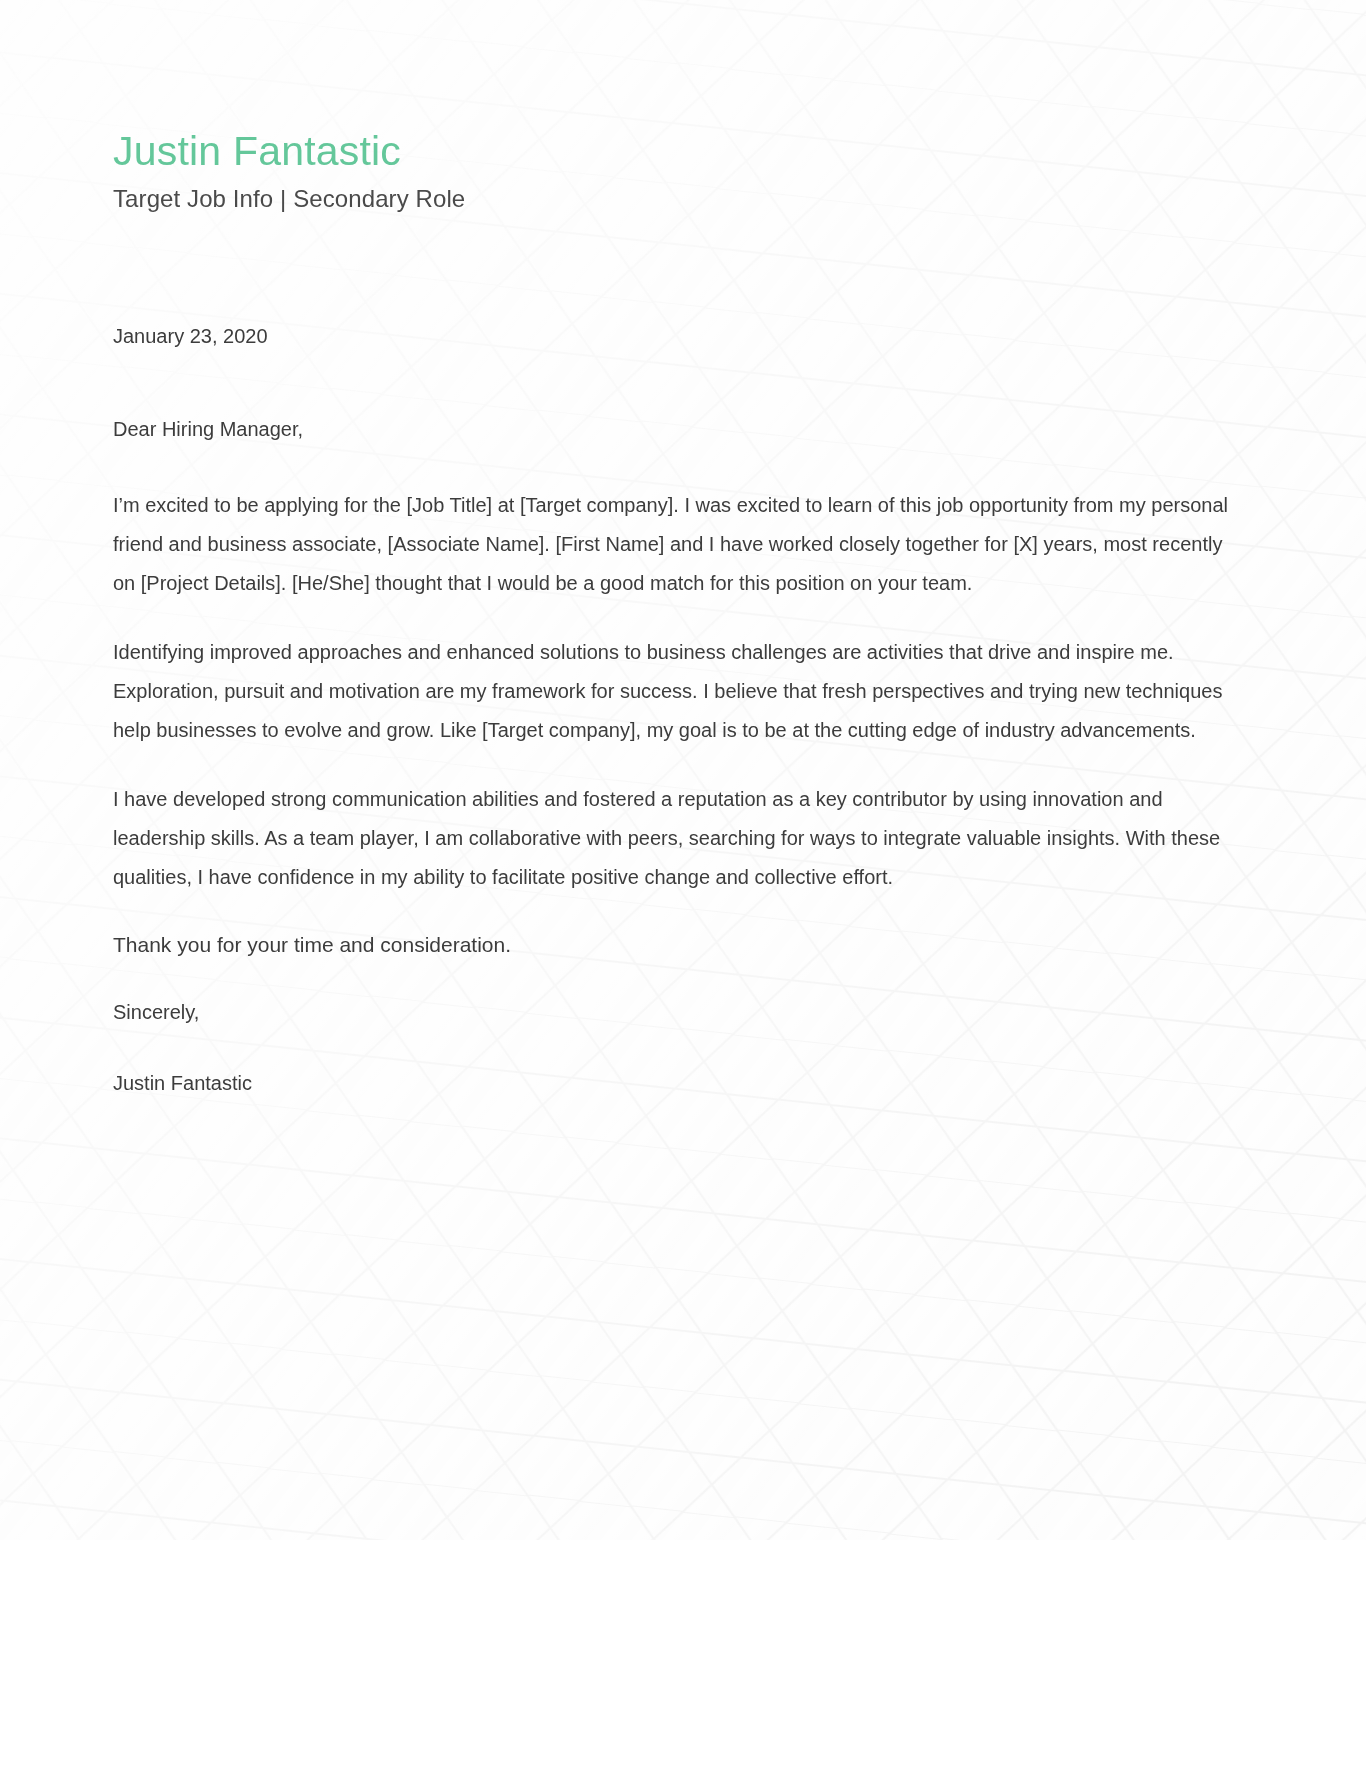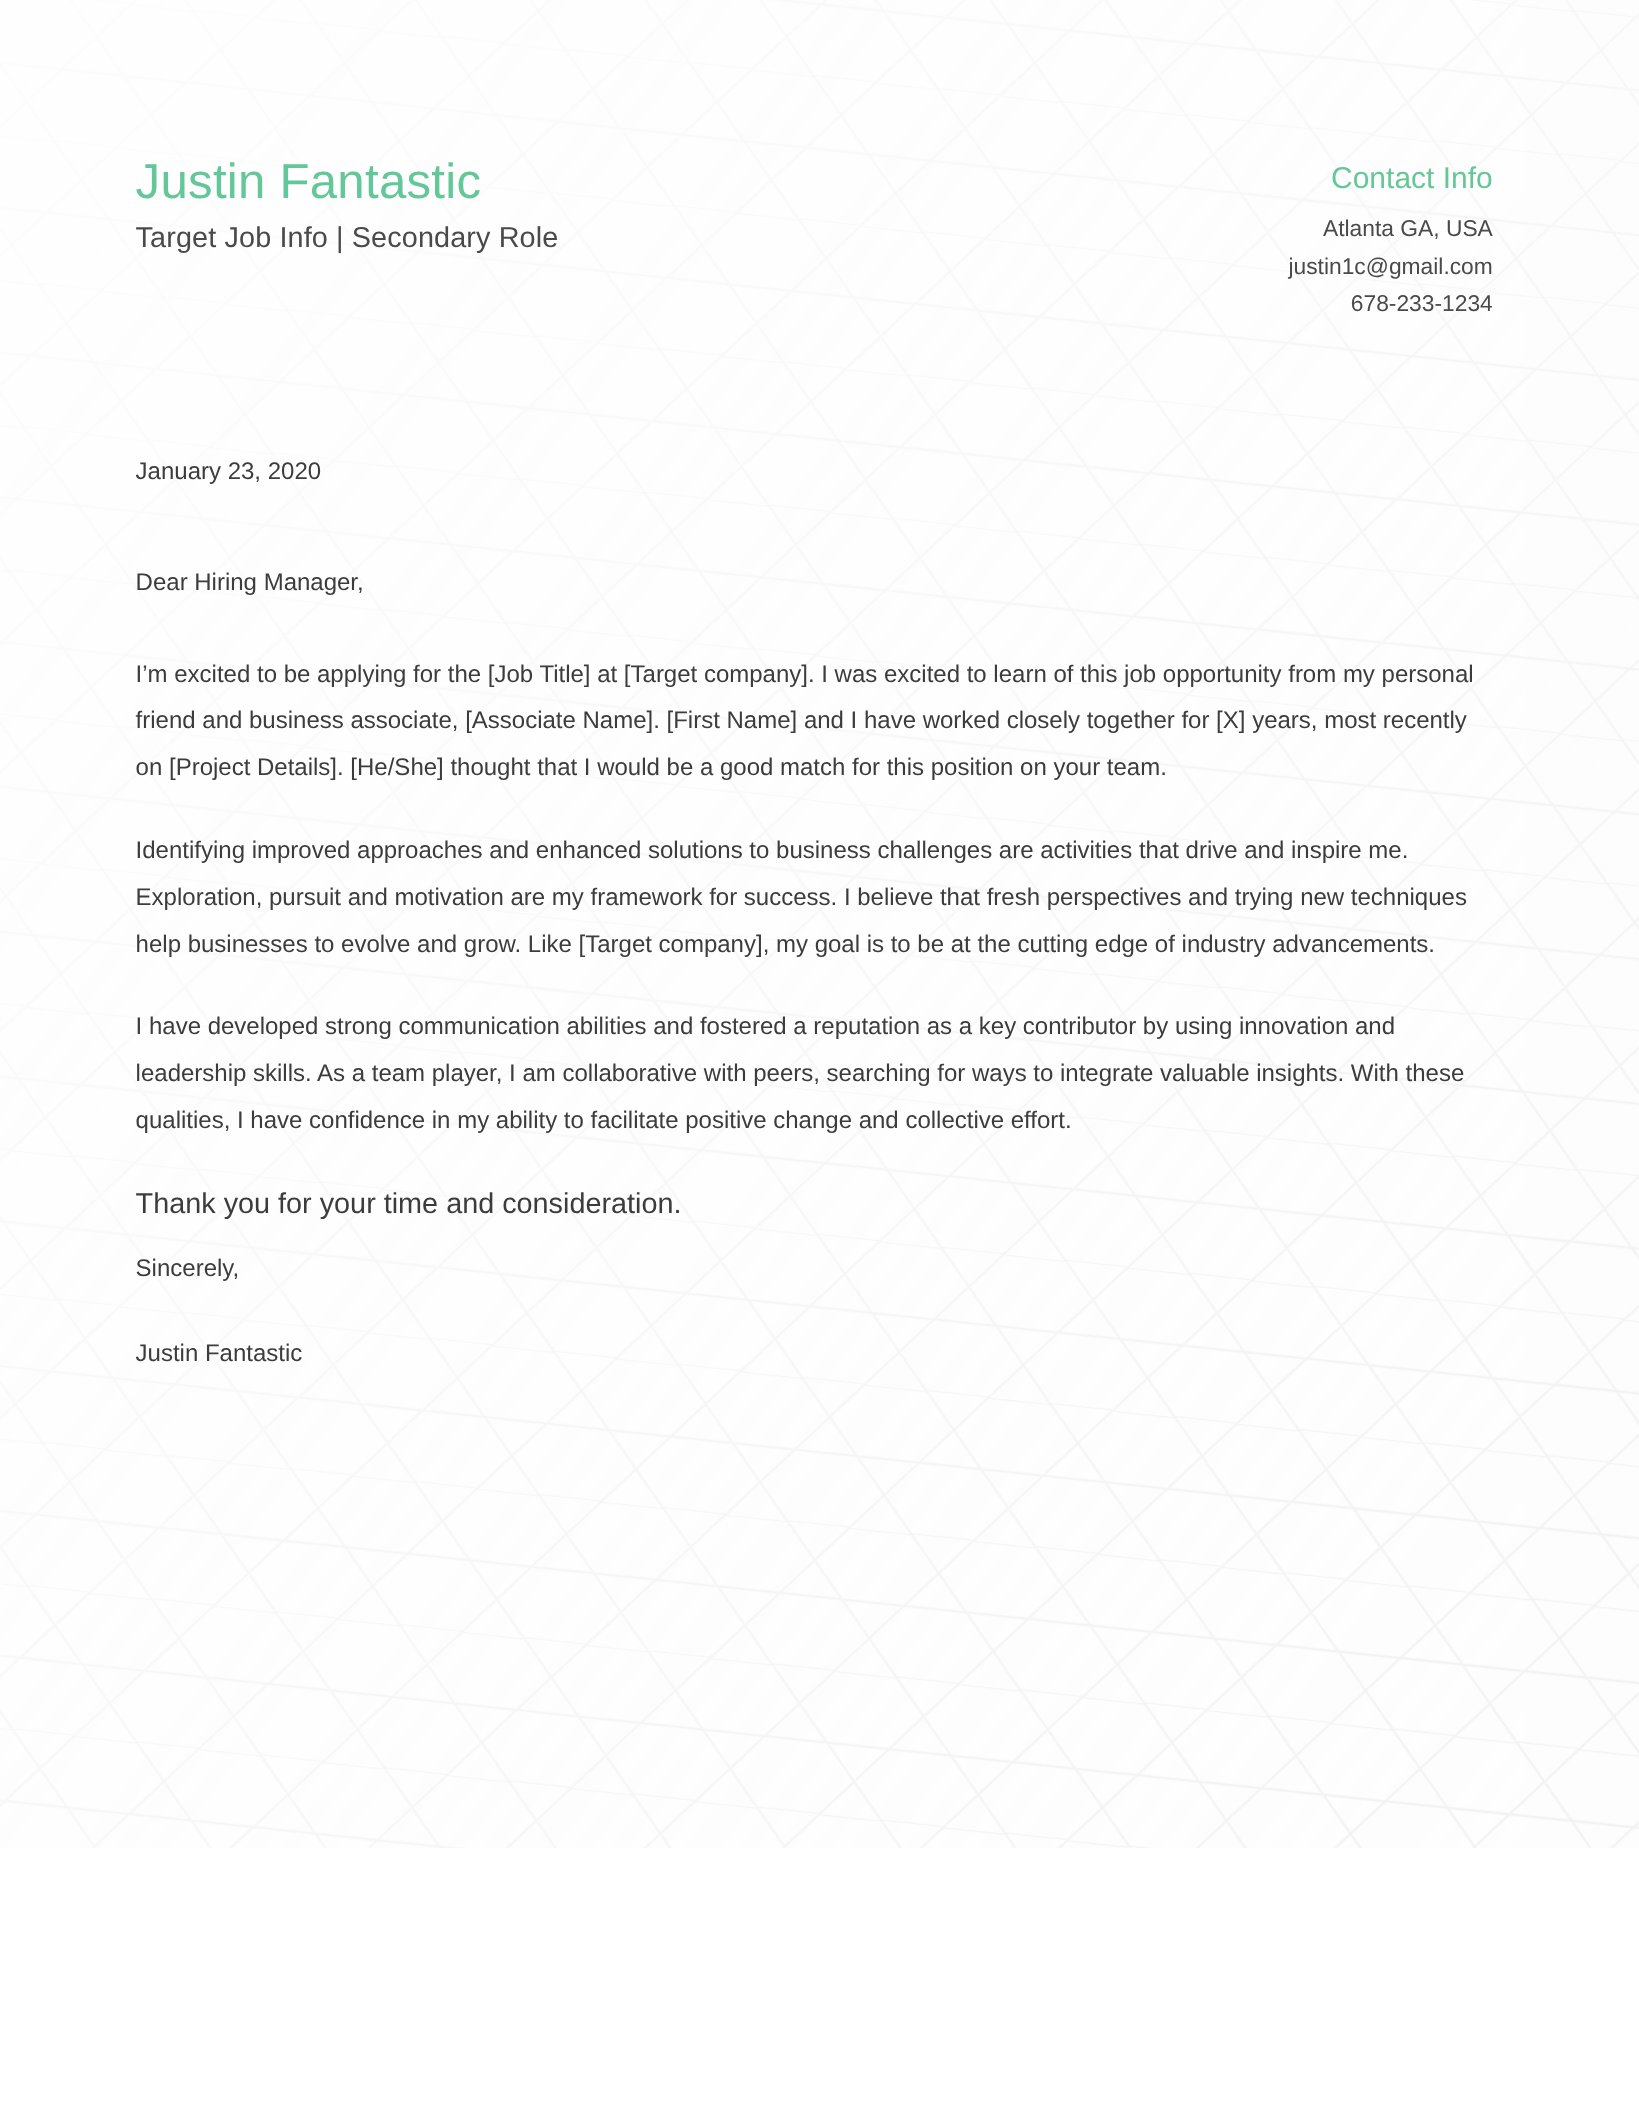--- a/index.html
+++ b/index.html
@@ -92,24 +92,24 @@
     margin-bottom: 45px;
   }
   .para {
     font-size: 20px;
     line-height: 1.95;
     color: #3c3c3c;
     margin-bottom: 30px;
     text-align: left;
   }
   .closing-thanks {
-    font-size: 24px;
+    font-size: 21px;
     color: #3c3c3c;
     margin-top: 36px;
-    margin-bottom: 28px;
+    margin-bottom: 44px;
   }
   .sign-off {
     font-size: 20px;
     color: #3c3c3c;
     margin-bottom: 48px;
   }
   .signature-name {
     font-size: 20px;
     color: #3c3c3c;
   }
@@ -135,26 +135,20 @@
     <rect x="0" y="0" width="1366" height="1768" fill="url(#fademask)"></rect>
   </svg>
 
   <div class="content">
 
     <div class="header">
       <div class="name-block">
         <div class="name">Justin Fantastic</div>
         <div class="subtitle">Target Job Info | Secondary Role</div>
       </div>
-      <div class="contact-block">
-        <div class="contact-title">Contact Info</div>
-        <div class="contact-line">Atlanta GA, USA</div>
-        <div class="contact-line">justin1c@gmail.com</div>
-        <div class="contact-line">678-233-1234</div>
-      </div>
     </div>
 
     <div class="letter">
       <div class="date">January 23, 2020</div>
       <div class="salutation">Dear Hiring Manager,</div>
 
       <p class="para">I’m excited to be applying for the [Job Title] at [Target company]. I was excited to learn of this job opportunity from my personal friend and business associate, [Associate Name]. [First Name] and I have worked closely together for [X] years, most recently on [Project Details]. [He/She] thought that I would be a good match for this position on your team.</p>
       <p class="para">Identifying improved approaches and enhanced solutions to business challenges are activities that drive and inspire me. Exploration, pursuit and motivation are my framework for success. I believe that fresh perspectives and trying new techniques help businesses to evolve and grow. Like [Target company], my goal is to be at the cutting edge of industry advancements.</p>
       <p class="para">I have developed strong communication abilities and fostered a reputation as a key contributor by using innovation and leadership skills. As a team player, I am collaborative with peers, searching for ways to integrate valuable insights. With these qualities, I have confidence in my ability to facilitate positive change and collective effort.</p>
 

